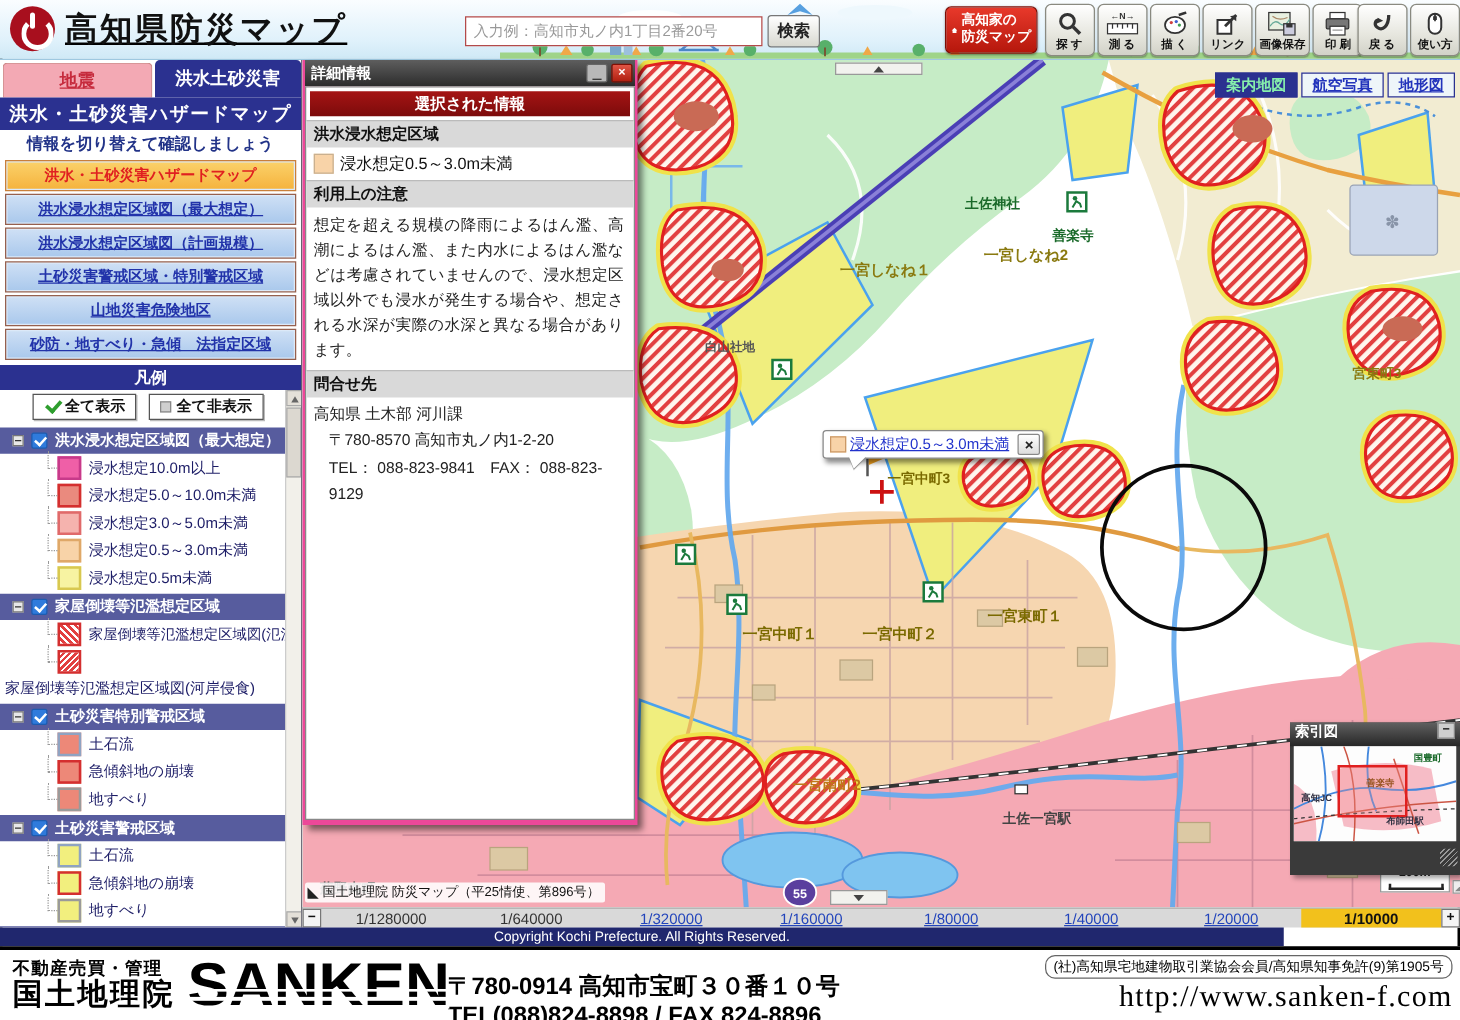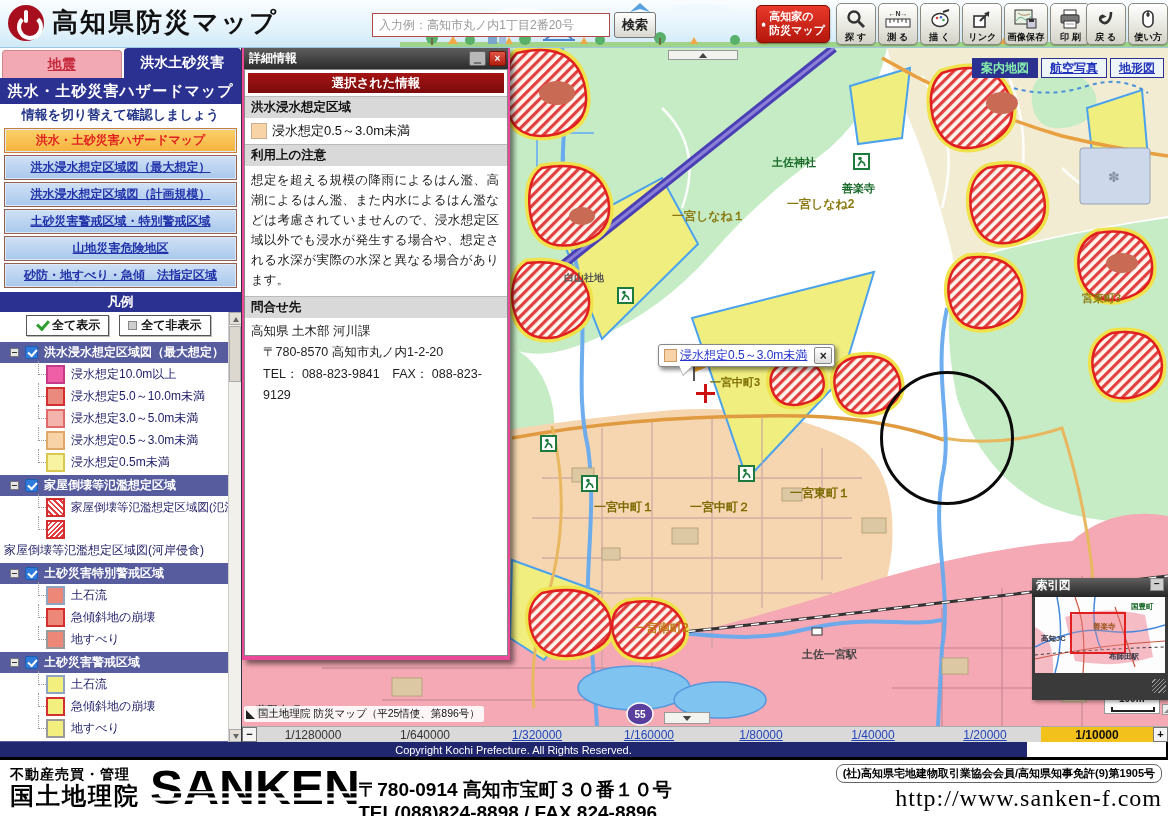--- a/index.html
+++ b/index.html
@@ -6,21 +6,21 @@
   html,body { background:#888; }
   .app {
     position:relative; width:1168px; height:816px; overflow:hidden;
     background:#fff; font-family:"Liberation Sans","DejaVu Sans",sans-serif;
     outline:2px solid #000; outline-offset:-2px;
   }
   
   .hdr { position:absolute; left:0; top:0; width:1168px; height:48px;
     background:linear-gradient(#fafdff,#dff1fb 70%,#cfe9f6); overflow:hidden; border-bottom:1px solid #9ec8e0;}
   .hdr-art { position:absolute; left:0; top:0; }
-  .logo { position:absolute; left:8px; top:5px; display:flex; align-items:flex-start; gap:8px; }
+  .logo { position:absolute; left:8px; top:5px; display:flex; align-items:flex-end; gap:8px;text-decoration:underline; }
   .logo-mark { width:36px; height:36px; border-radius:50%; background:#a80f1e; position:relative; flex:0 0 auto;}
   .logo-mark::before { content:""; position:absolute; left:9px; top:9px; width:18px; height:18px;
     border:4px solid #fff; border-radius:50%; border-top-color:transparent; }
   .logo-mark::after { content:""; position:absolute; left:16px; top:5px; width:4px; height:13px; background:#fff; border-radius:2px;}
   .logo-text { font-size:26px; font-weight:bold; color:#111; letter-spacing:2px; }
   .search-wrap { position:absolute; left:372px; top:12px; display:flex; gap:4px; align-items:center;}
   .search-input { width:238px; height:24px; border:1px solid #b34a4a; background:#fff; font-size:12px; padding:0 6px; color:#333;}
   .search-input::placeholder { color:#999; }
   .btn-search { height:26px; padding:0 7px; font-size:13px; font-weight:bold; color:#222;
     background:linear-gradient(#ffffff,#d8d8d0); border:1px solid #777; border-radius:3px; cursor:pointer;}
@@ -165,21 +165,21 @@
   .f-left { display:flex; flex-direction:column; justify-content:center; line-height:1.1; flex:0 0 auto;}
   .f-tag { font-size:14px; font-weight:bold; color:#000; letter-spacing:1px;}
   .f-co { font-size:24px; font-weight:bold; color:#000; letter-spacing:2px;}
   .f-logo { position:relative; font-size:46px; font-weight:900; color:#000; letter-spacing:0px; line-height:1;
     transform:scaleY(1.05) scaleX(1.08); transform-origin:left center; flex:0 0 auto; margin-top:-2px;}
   .f-logo .stripe { position:absolute; left:0; width:100%; height:2.5px; background:#fff;}
   .f-mid { display:flex; flex-direction:column; justify-content:space-between; line-height:1.2; flex:0 0 auto; margin-left:4px;margin-top:28px;}
   .f-addr { font-size:19px; font-weight:bold; color:#000; white-space:nowrap;}
   .f-tel { font-size:19px; font-weight:bold; color:#000; white-space:nowrap;}
   .f-right { display:flex; flex-direction:column; align-items:flex-end; justify-content:center; gap:2px; margin-left:auto; flex:0 0 auto;}
-  .f-lic { font-size:11px; font-weight:bold; color:#000; border:1px solid #666; border-radius:8px; padding:1px 6px; white-space:nowrap;}
+  .f-lic { font-size:11px; font-weight:normal; color:#000; border:1px solid #666; border-radius:8px; padding:1px 6px; white-space:nowrap;}
   .f-url { font-family:"Liberation Serif","DejaVu Serif",serif; font-size:24px; font-weight:normal; color:#000; white-space:nowrap; letter-spacing:1px;}
   svg text { font-family:"Liberation Sans","DejaVu Sans",sans-serif; }
 </style>
 </head>
 <body>
 
 <div class="app">
 
   <div class="hdr">
     <svg class="hdr-art" width="1168" height="48" viewBox="0 0 1168 48">

